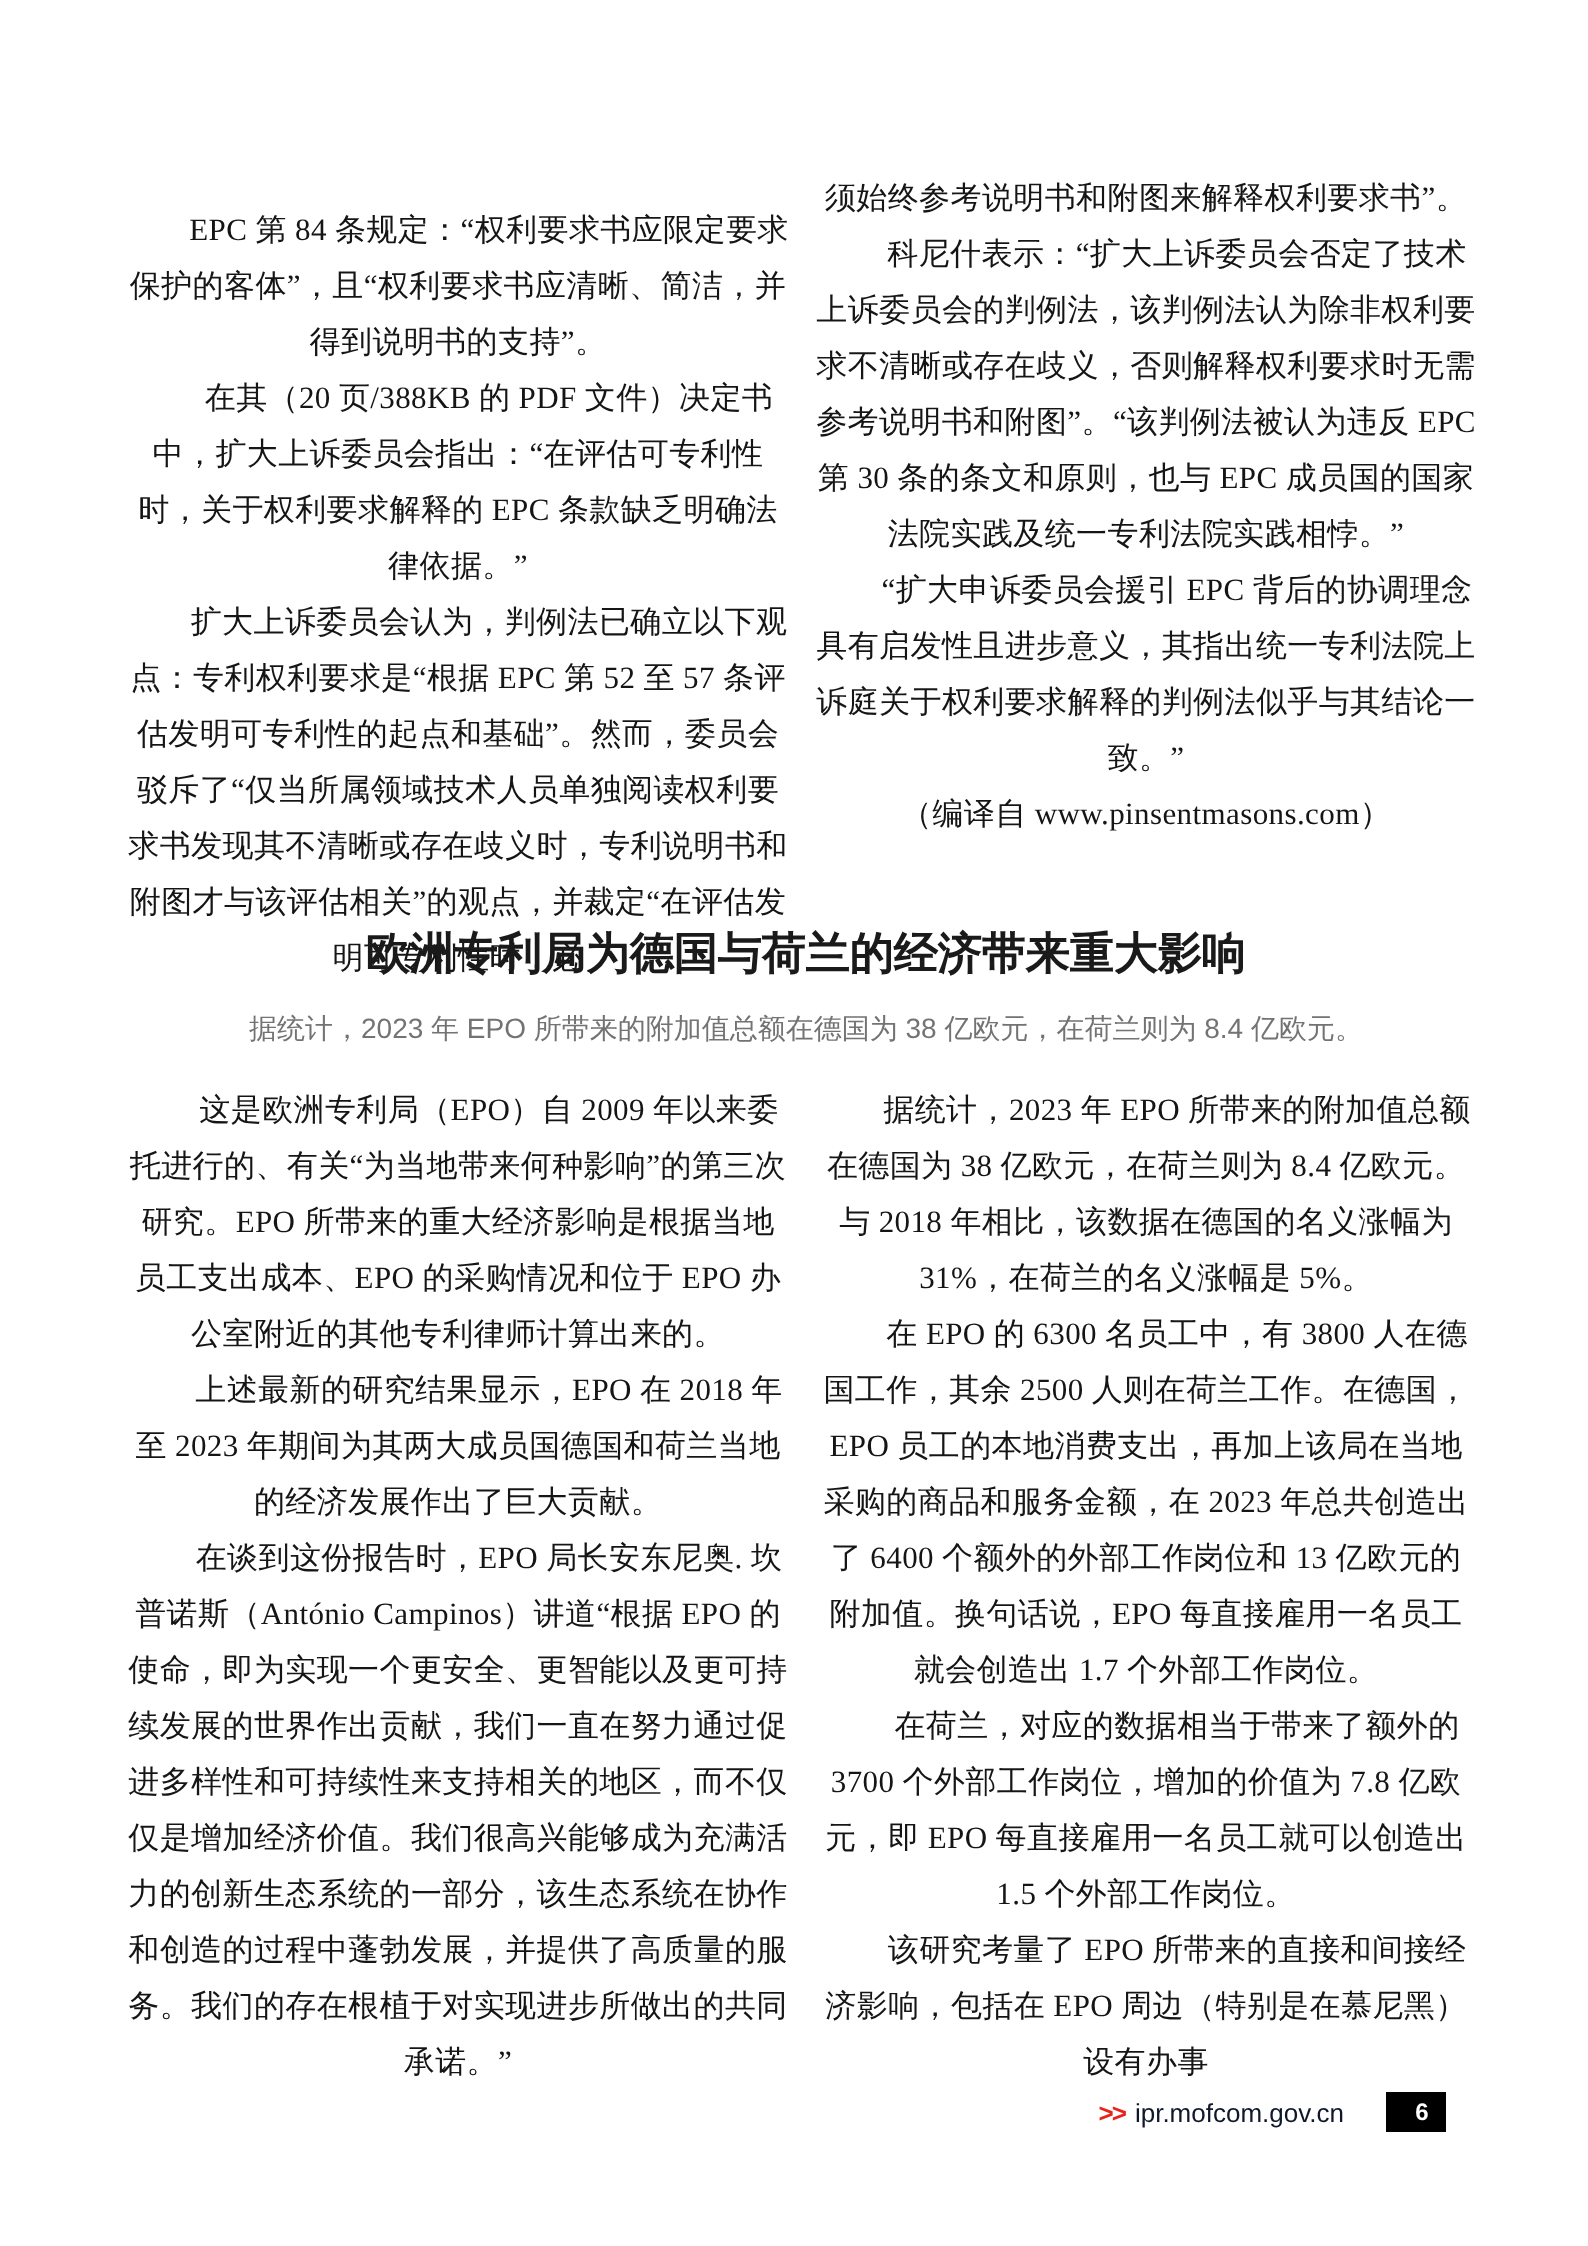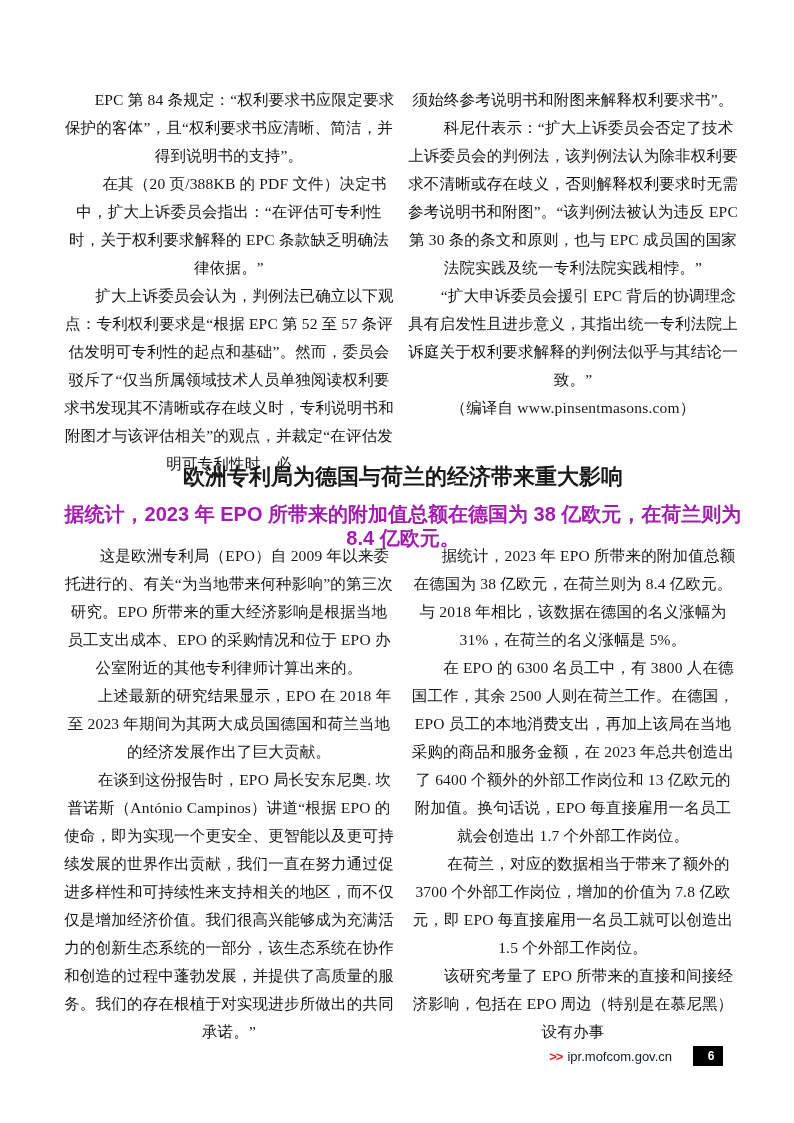--- a/index.html
+++ b/index.html
@@ -14,21 +14,21 @@
   }
   .col{
     position:absolute;
     text-align:justify;
     font-size:15.5px;
     line-height:28px;
     letter-spacing:0.2px;
   }
   .col p{margin:0;text-align:center;}
   .col p.indent{text-indent:2em;}
-  .a1-left{top:86px;left:63px;width:332px;}
+  .a1-left{top:102px;left:63px;width:332px;}
   .a1-right{top:86px;left:408px;width:330px;}
   .attribution{
     margin-top:26px;
     text-align:right;
     text-indent:0;
   }
   .heading-block{
     position:absolute;
     top:462px;left:63px;width:680px;
     font-family:"Liberation Sans","DejaVu Sans",sans-serif;
@@ -36,23 +36,23 @@
   }
   .article-title{
     margin:0;
     font-size:22px;
     font-weight:700;
     color:#1a1a1a;
     line-height:30px;
   }
   .article-subtitle{
     margin:10px 0 0 0;
-    font-size:20px;
-    font-weight:700;
-    color:#a21caf;
+    font-size:14px;
+    font-weight:400;
+    color:#737373;
     line-height:24px;
   }
   .a2-left{top:542px;left:63px;width:332px;}
   .a2-right{top:542px;left:408px;width:330px;}
   .footer{
     position:absolute;
     top:1046px;
     left:0;right:71px;
     display:flex;
     justify-content:flex-end;

